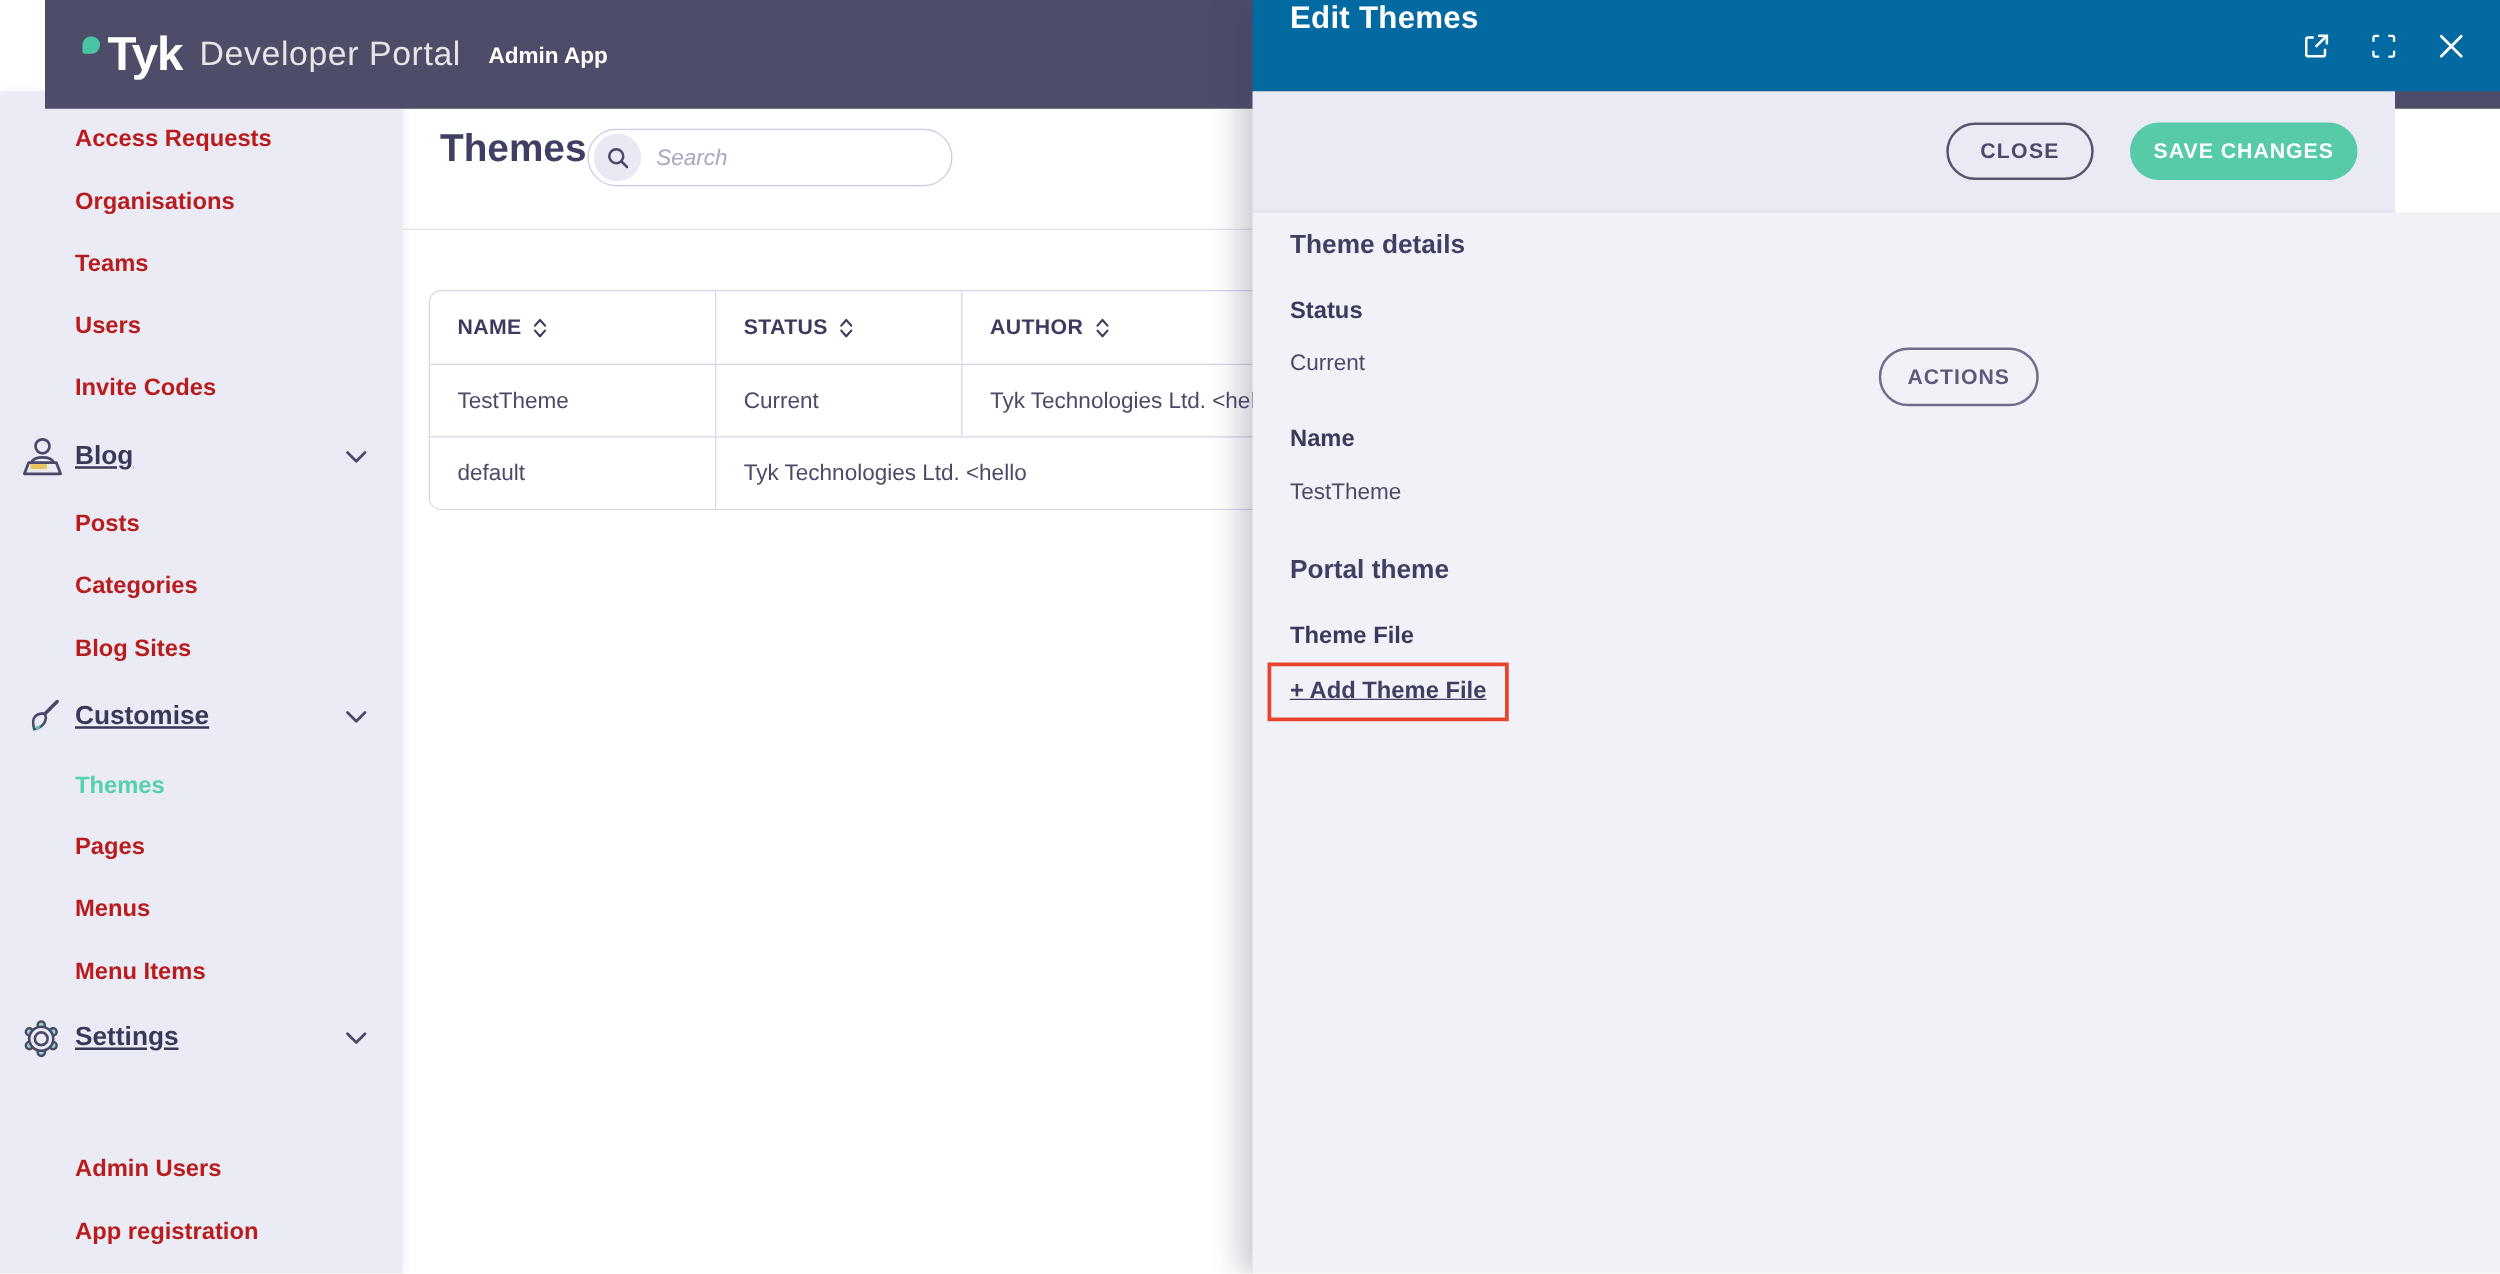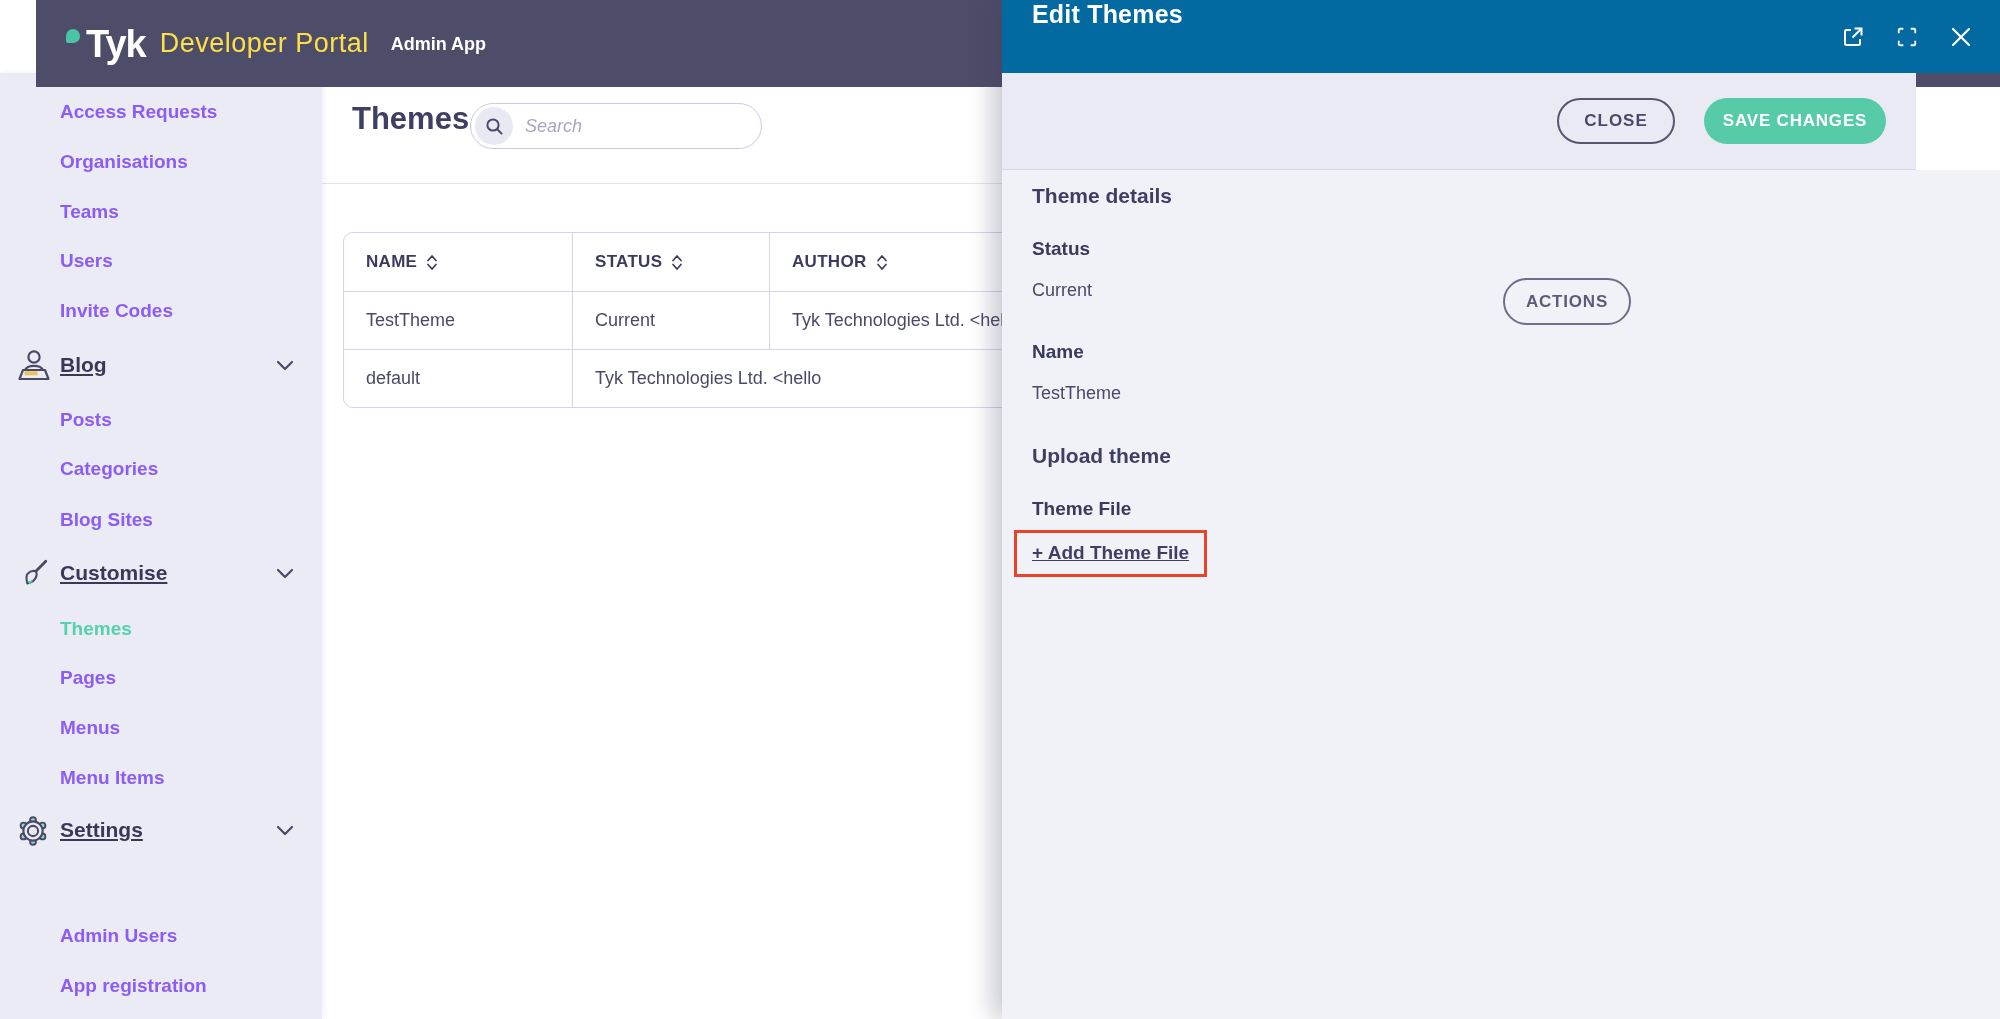--- a/index.html
+++ b/index.html
@@ -5,26 +5,26 @@
   * { margin:0; padding:0; box-sizing:border-box; }
   html,body { width:2000px; height:1019px; }
   body { font-family:"Liberation Sans", sans-serif; background:#fff; }
   .screen { position:relative; width:2000px; height:1019px; overflow:hidden; background:#fff; }
 
   
   .navbar { position:absolute; left:0; top:0; width:2000px; height:87px; background:#4D4D6A; display:flex; align-items:center; padding-left:30px; z-index:5;margin-left:36px; }
   .brand { display:flex; align-items:flex-start; cursor:pointer; }
   .leaf { width:14px; height:14px; background:#49C5A5; border-radius:7px 7px 7px 2px; margin:4px 6px 0 0; }
   .brand-name { color:#fff; font-size:38px; font-weight:700; letter-spacing:-1px; line-height:1; }
-  .brand-product { color:#fde047; font-size:27px; font-weight:400; letter-spacing:0.5px; margin-left:14px; align-self:center; }
+  .brand-product { color:#e5e5e5; font-size:27px; font-weight:400; letter-spacing:0.5px; margin-left:14px; align-self:center; }
   .app-label { color:#fff; font-size:18px; font-weight:700; margin-left:22px; align-self:center; padding-top:2px; }
 
   
   .sidebar { position:absolute; left:0; top:73px; width:322px; height:946px; background:#EBEBF5; box-shadow:2px 0 6px rgba(80,80,120,0.08); z-index:2; }
-  .sb-item { position:absolute; left:0; width:322px; height:50px; line-height:50px; padding-left:60px; font-size:19px; font-weight:600; color:#8b5cf6; cursor:pointer; white-space:nowrap; }
+  .sb-item { position:absolute; left:0; width:322px; height:50px; line-height:50px; padding-left:60px; font-size:19px; font-weight:600; color:#b91c1c; cursor:pointer; white-space:nowrap; }
   .sb-item.active { color:#54D2B0; }
   .sb-section { position:absolute; left:0; width:322px; height:50px; line-height:50px; padding-left:60px; font-size:21px; font-weight:700; color:#383858; cursor:pointer; white-space:nowrap;text-decoration:underline; }
   .sb-icon { position:absolute; left:15px; top:9px; width:36px; height:34px; }
   .sb-chevron { position:absolute; right:28px; top:20px; width:18px; height:11px; }
 
   
   .main { position:absolute; left:322px; top:73px; width:1678px; height:946px; background:#FFFFFF; z-index:1; }
   .page-title { position:absolute; left:30px; top:28px; font-size:31px; font-weight:700; color:#3F3F63; }
   .search-pill { position:absolute; left:148px; top:30px; width:292px; height:46px; border:1.5px solid #C9C9E2; border-radius:23px; background:#fff; display:flex; align-items:center; }
   .search-circle { width:38px; height:38px; border-radius:50%; background:#E9E9F4; margin-left:4px; display:flex; align-items:center; justify-content:center; flex:none; }
@@ -231,21 +231,21 @@
       <div class="db-heading" style="top:14px">Theme details</div>
 
       <div class="db-label" style="top:68px">Status</div>
       <div class="db-value" style="top:110px">Current</div>
 
       <button class="btn-actions">ACTIONS</button>
 
       <div class="db-label" style="top:171px">Name</div>
       <div class="db-value" style="top:213px">TestTheme</div>
 
-      <div class="db-heading" style="top:274px">Upload theme</div>
+      <div class="db-heading" style="top:274px">Portal theme</div>
       <div class="db-label" style="top:328px">Theme File</div>
 
       <div class="add-theme-box">
         <span class="add-theme-link">+ Add Theme File</span>
       </div>
     </div>
   </div>
 
 </div>
 

